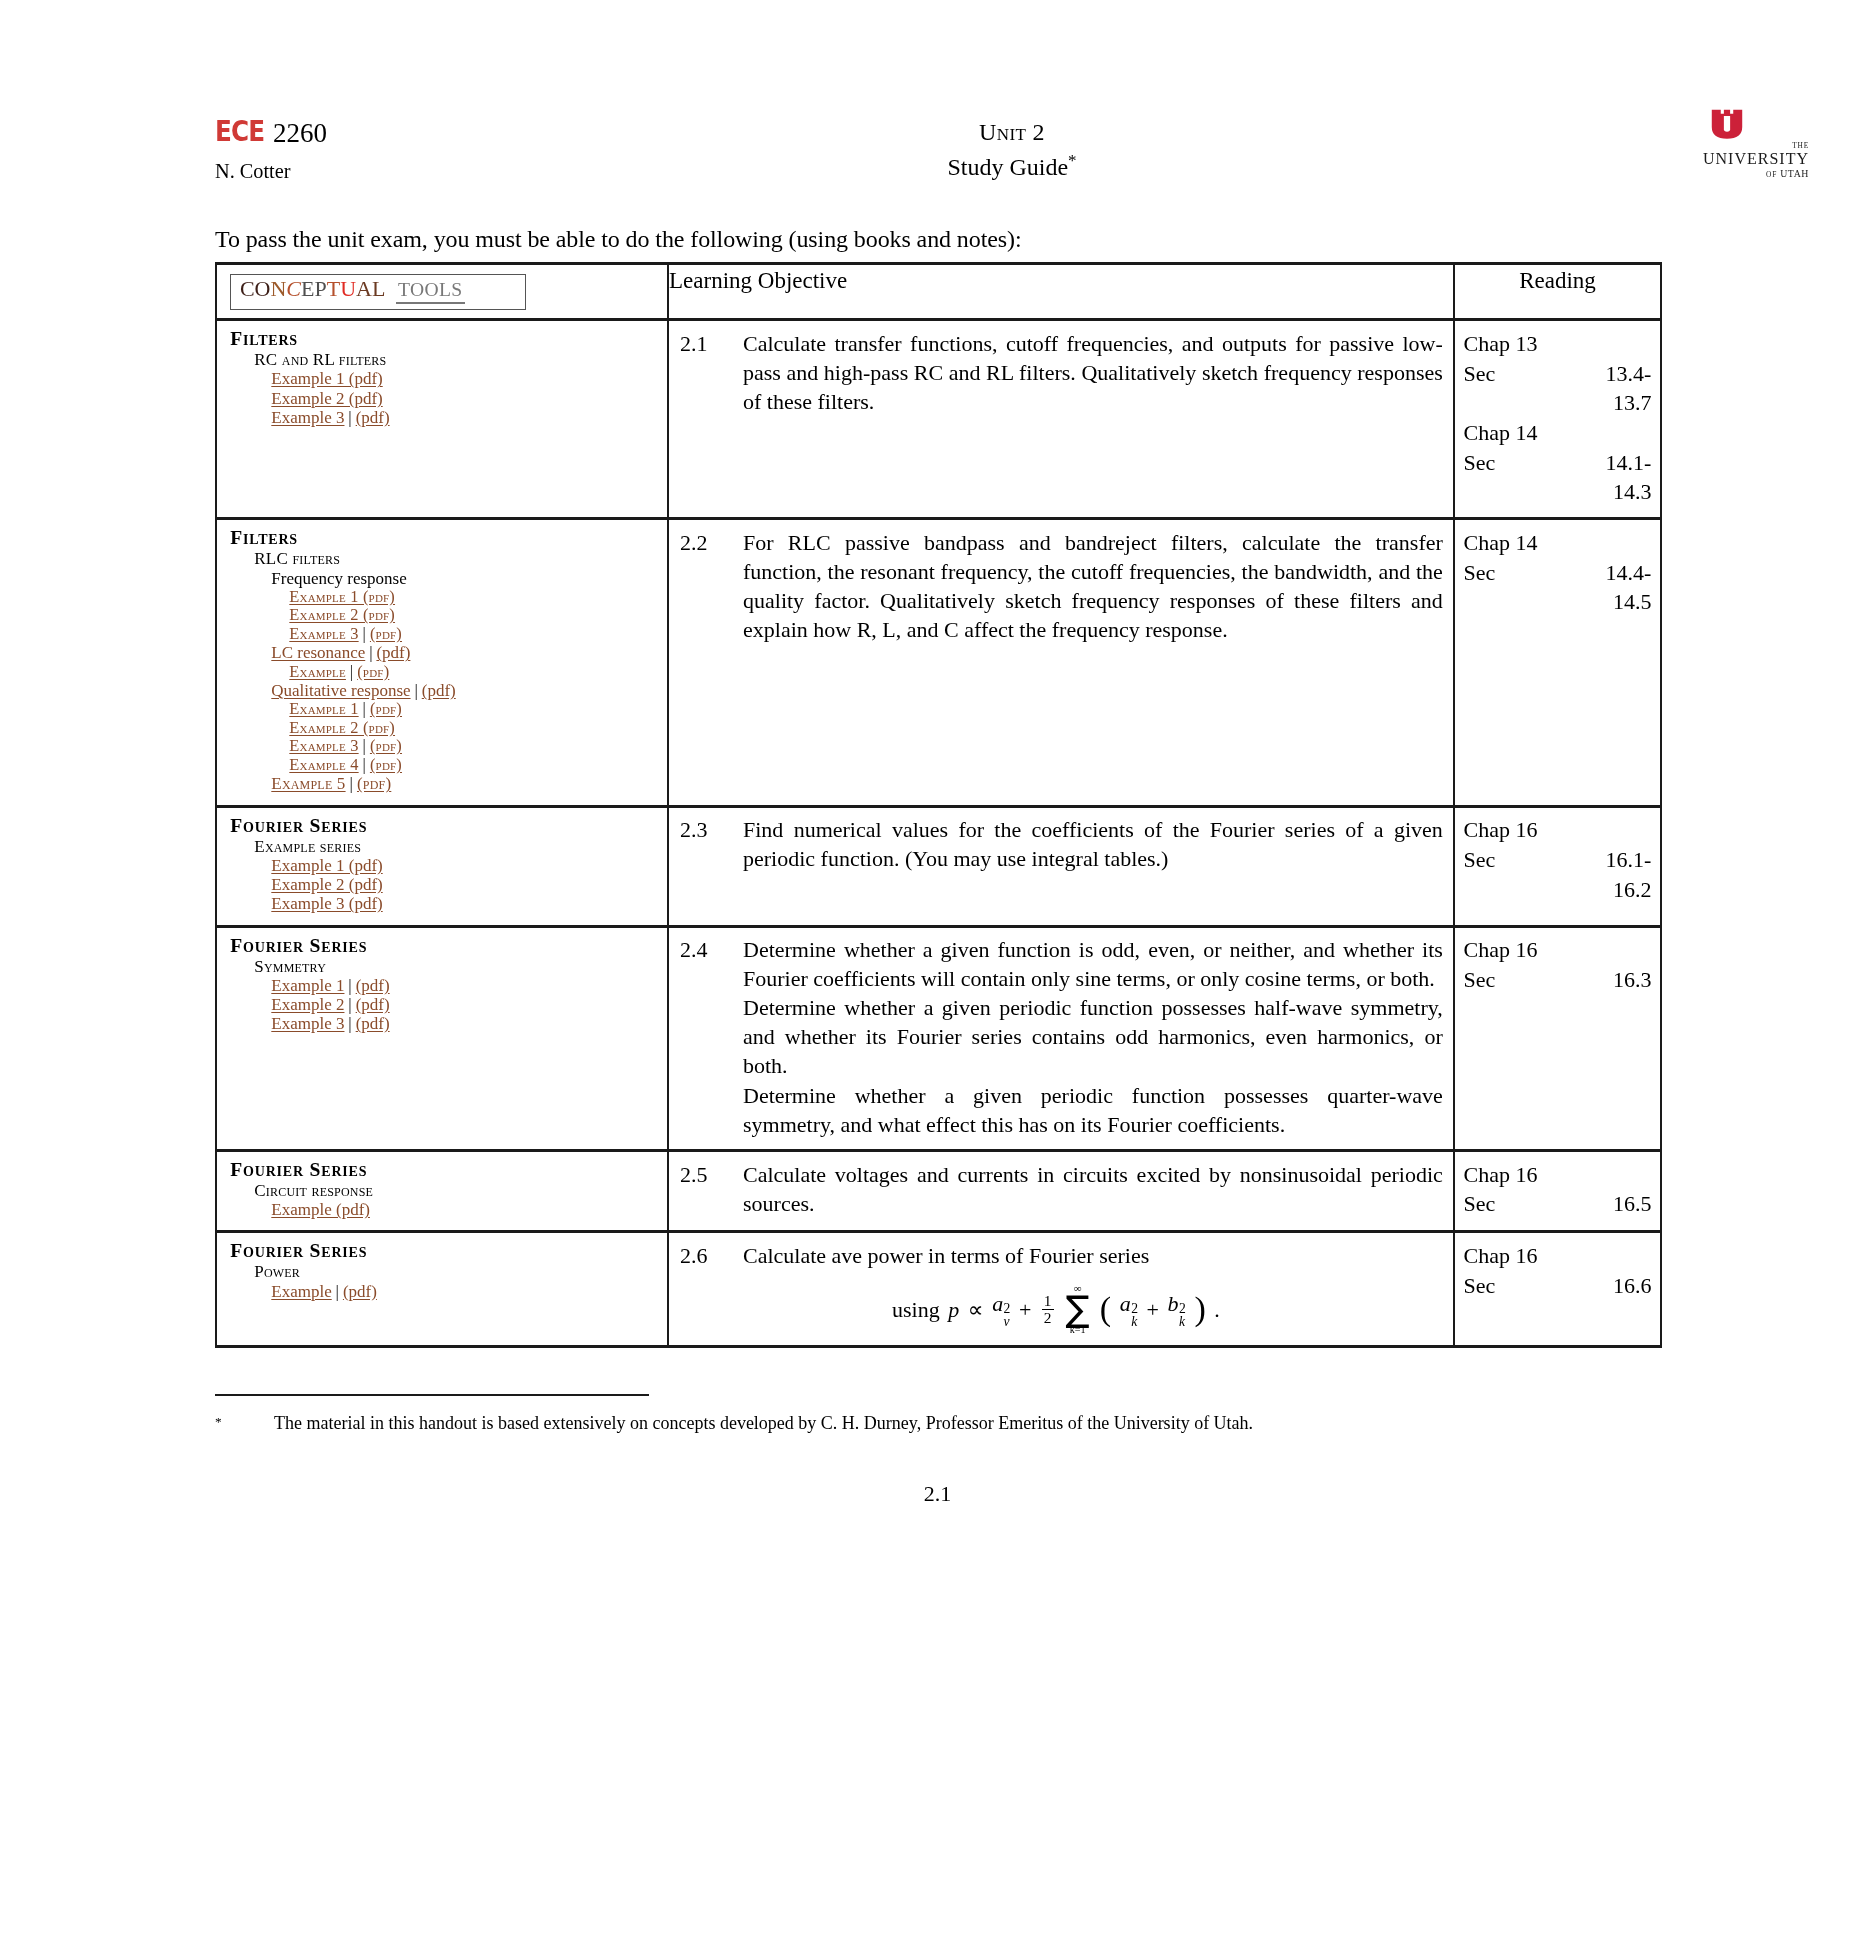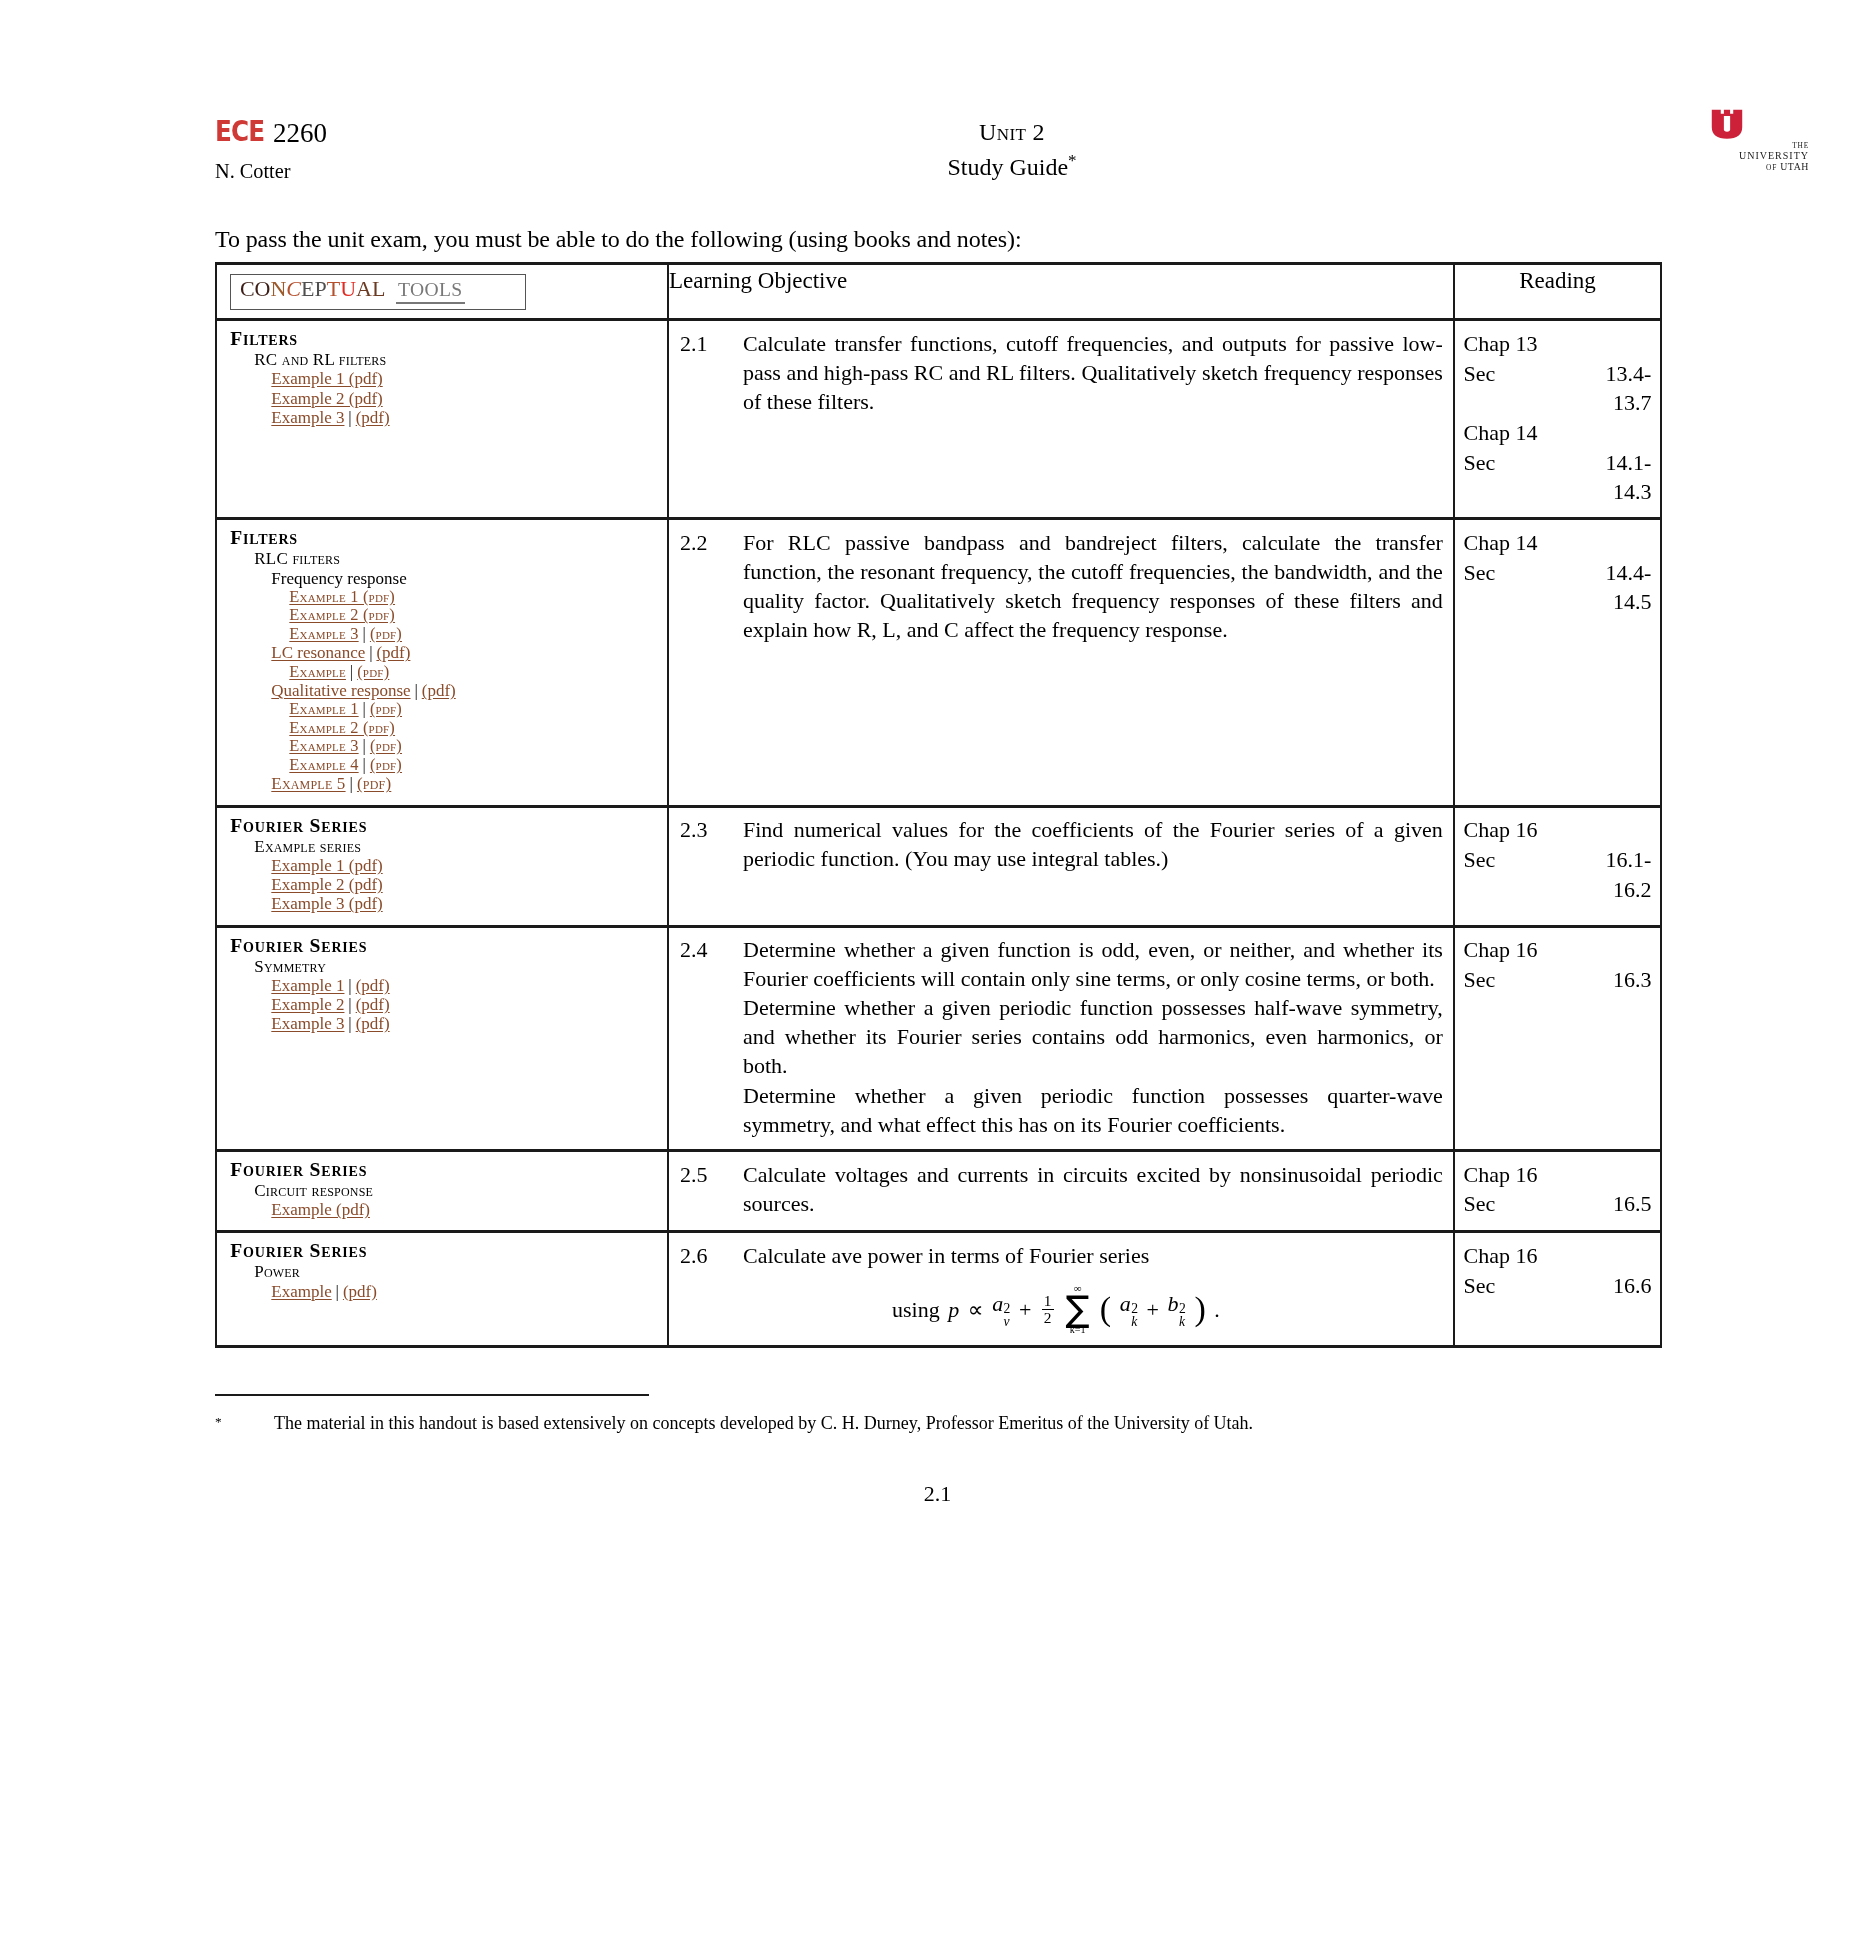--- a/index.html
+++ b/index.html
@@ -77,21 +77,21 @@
     width:32px;height:30.5px;
     position:relative;
   }
   .uu-block svg{display:block;}
   .uu-the{
     font-size:7.4px; letter-spacing:0.8px;
     font-family:"Liberation Serif",serif;
     color:#1b1b1b;
   }
   .uu-univ{
-    font-size:10px; letter-spacing:1px;
+    font-size:16px; letter-spacing:1px;
     color:#1b1b1b;
   }
   .uu-of{
     font-size:9.8px; letter-spacing:0.6px;
     color:#1b1b1b;
   }
   .uu-of .small{font-size:7.4px;letter-spacing:0.8px;}
 
   
   .intro{

